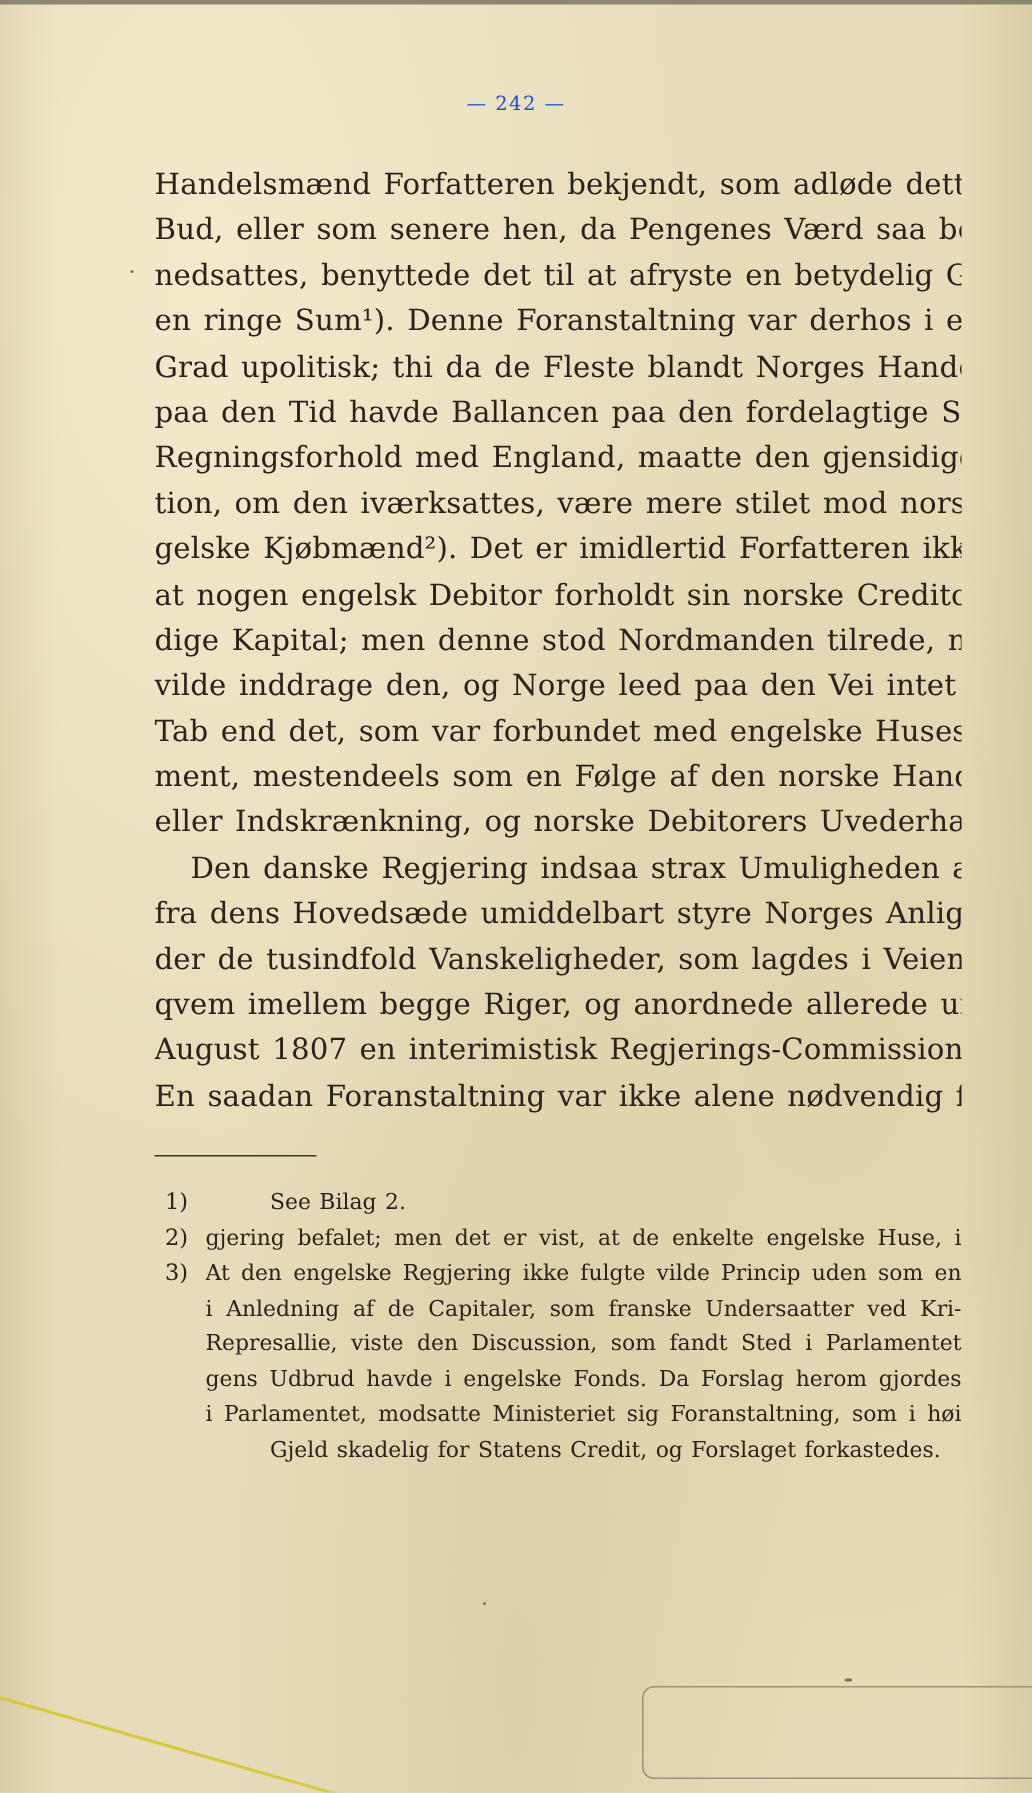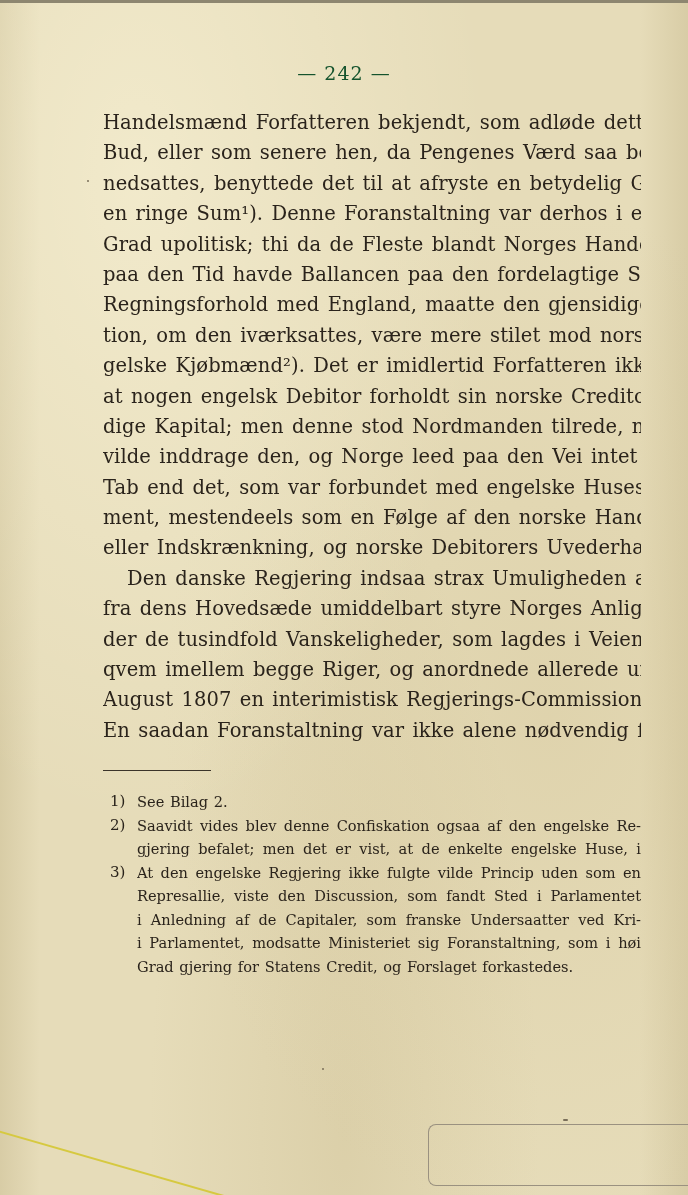--- a/index.html
+++ b/index.html
@@ -10,40 +10,40 @@
       radial-gradient(ellipse at 20% 15%, rgba(255,250,225,0.45), rgba(0,0,0,0) 45%),
       radial-gradient(ellipse at 80% 60%, rgba(210,195,150,0.35), rgba(0,0,0,0) 50%),
       radial-gradient(ellipse at 50% 95%, rgba(200,185,140,0.35), rgba(0,0,0,0) 40%),
       linear-gradient(90deg, rgba(190,175,130,0.35) 0px, rgba(0,0,0,0) 40px, rgba(0,0,0,0) 640px, rgba(190,175,130,0.35) 688px);
     font-family:"DejaVu Serif", serif;
     color:#2a231b;
   }
   .topedge { position:absolute; left:0; top:0; width:688px; height:3px; background:#8d8670; }
   .page-number {
     position:absolute; top:62px; left:0; width:688px; text-align:center;
-    font-size:19px; letter-spacing:1px; color:#14532d;
+    font-size:13px; letter-spacing:1px; color:#1d4ed8;
   }
   .body-text { position:absolute; left:103px; top:108px; width:538px; }
   .line {
     height:30.4px; line-height:30.4px; font-size:19.5px;
     text-align:justify; text-align-last:justify; white-space:nowrap; overflow:hidden;
     letter-spacing:0.1px; word-spacing:2px;
   }
   .line.last { text-align-last:left; }
   .line.indent { padding-left:24px; }
   .rule { position:absolute; left:103px; top:770px; width:108px; height:1px; background:#3b342a; }
   .footnotes { position:absolute; left:110px; top:790px; width:531px; }
   .fn { display:flex; }
   .fn-num { width:27px; flex:none; font-size:15px; line-height:23.5px; }
   .fn-body { flex:1; }
   .fn-line {
     height:23.5px; line-height:23.5px; font-size:14.6px; white-space:nowrap; overflow:hidden;
     text-align:justify; text-align-last:justify; word-spacing:1px;
   }
-  .fn-line.last { text-align-last:left; }
+  .fn-line.last { text-align-last:left;margin-left:43px; }
   .bookmark-stripe {
     position:absolute; left:-20px; top:1125px; width:320px; height:2px;
     background:#d6c940; transform:rotate(16deg); transform-origin:left top;
   }
   .stamp-box {
     position:absolute; left:428px; top:1124px; width:280px; height:60px;
     border:1px solid #9a9180; border-radius:8px; border-right:none;
   }
   .dot { position:absolute; width:2px; height:2px; background:#7a6f5a; border-radius:1px; }
 </style>
@@ -83,32 +83,32 @@
 <div class="footnotes">
   <div class="fn">
     <div class="fn-num">1)</div>
     <div class="fn-body">
       <div class="fn-line last">See Bilag 2.</div>
     </div>
   </div>
   <div class="fn">
     <div class="fn-num">2)</div>
     <div class="fn-body">
-      <div class="fn-line">Saavidt vides blev denne Confiskation ogsaa af den engelske Re-</div>
       <div class="fn-line">gjering befalet; men det er vist, at de enkelte engelske Huse, i</div>
     </div>
   </div>
   <div class="fn">
     <div class="fn-num">3)</div>
     <div class="fn-body">
       <div class="fn-line">At den engelske Regjering ikke fulgte vilde Princip uden som en</div>
+      <div class="fn-line">i Anledning af de Capitaler, som franske Undersaatter ved Kri-</div>
       <div class="fn-line">Represallie, viste den Discussion, som fandt Sted i Parlamentet</div>
-      <div class="fn-line">i Anledning af de Capitaler, som franske Undersaatter ved Kri-</div>
+      <div class="fn-line">gens Udbrud havde i engelske Fonds.  Da Forslag herom gjordes</div>
       <div class="fn-line">i Parlamentet, modsatte Ministeriet sig Foranstaltning, som i høi</div>
-      <div class="fn-line last">Grad gjering for Statens Credit, og Forslaget forkastedes.</div>
+      <div class="fn-line last">Gjeld skadelig for Statens Credit, og Forslaget forkastedes.</div>
     </div>
   </div>
 </div>
 
 <div class="bookmark-stripe"></div>
 <div class="stamp-box"></div>
 <div class="dot" style="left:87px;top:180px;"></div>
 <div class="dot" style="left:322px;top:1068px;"></div>
 <div class="dot" style="left:563px;top:1119px;width:5px;height:2px;"></div>
 

